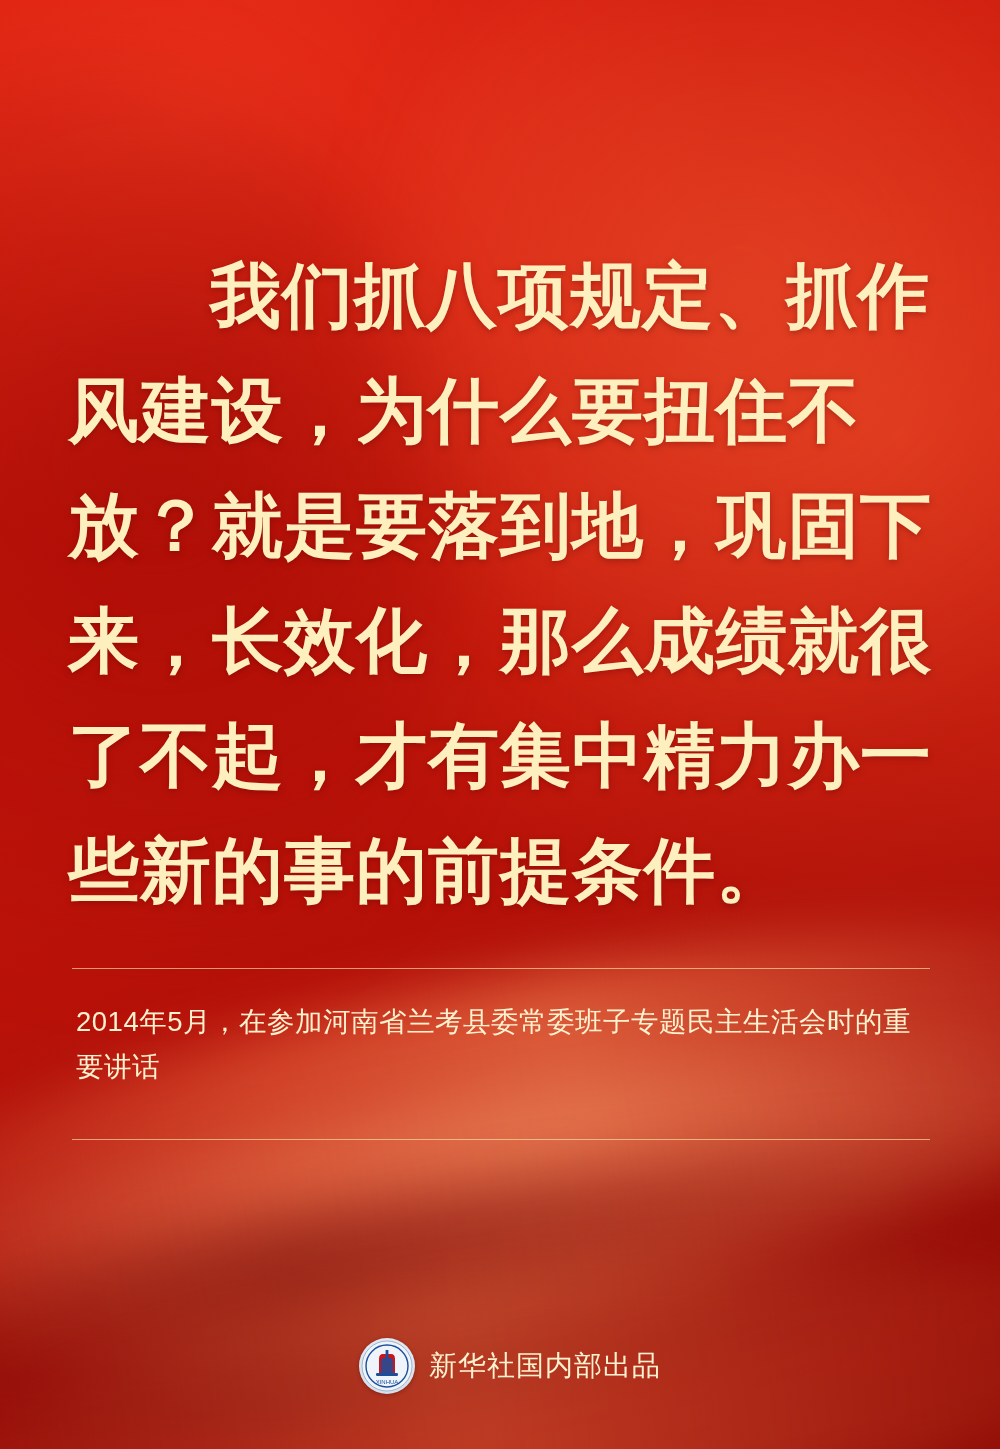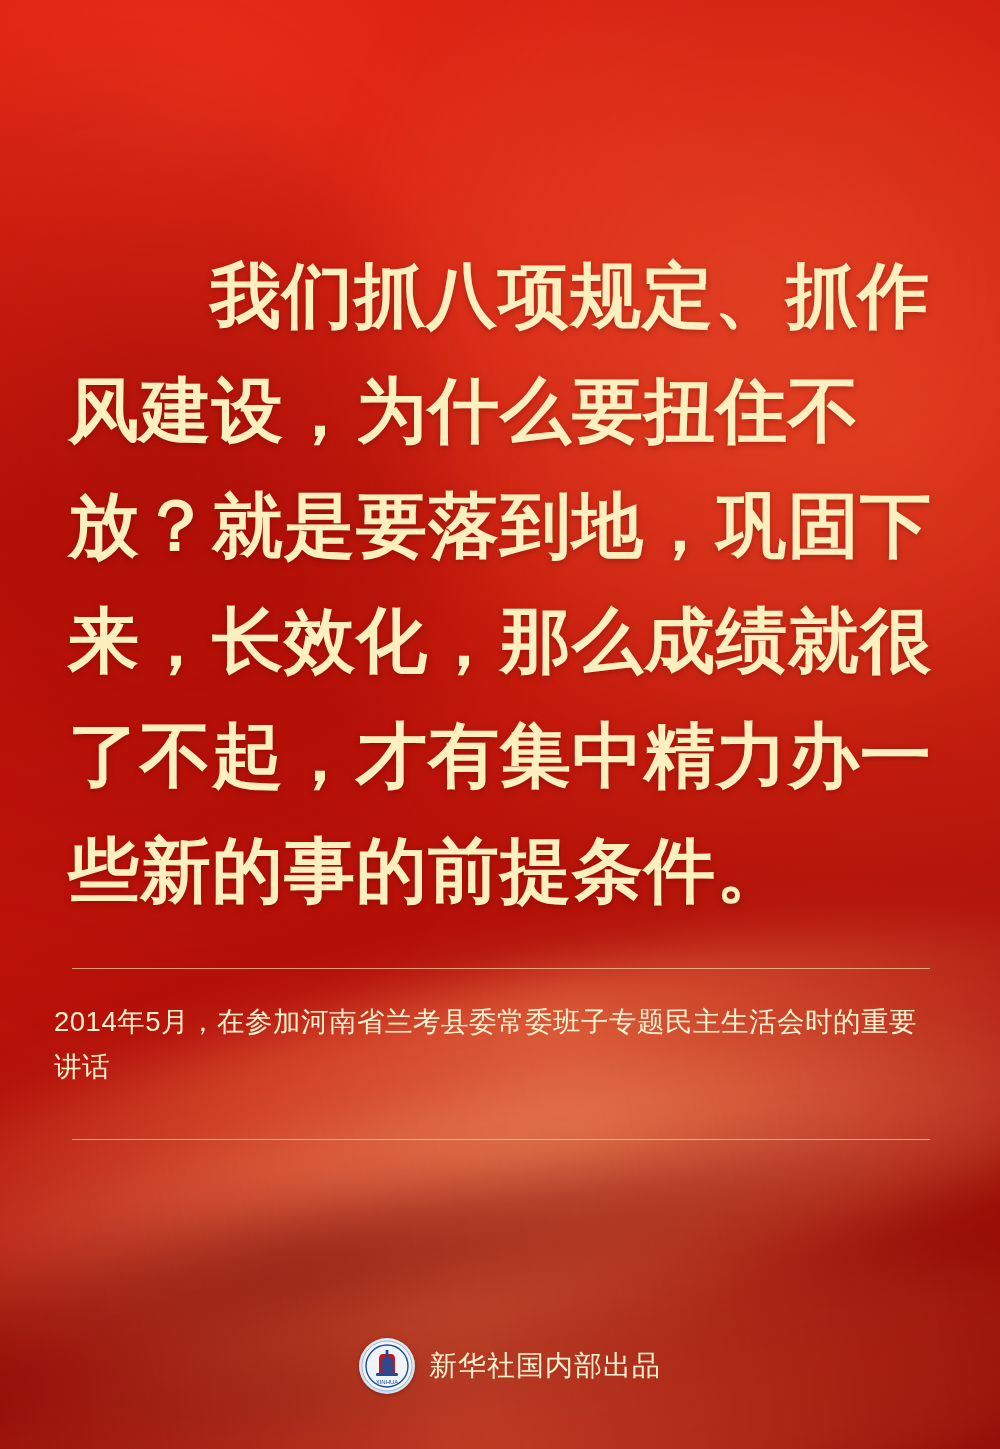--- a/index.html
+++ b/index.html
@@ -93,21 +93,21 @@
     left: 72px;
     right: 70px;
     height: 1px;
     background: rgba(255,228,170,0.65);
   }
   .rule-top { top: 968px; }
   .rule-bottom { top: 1139px; }
   .source {
     position: absolute;
     top: 1000px;
-    left: 54px;
+    left: 76px;
     right: 70px;
     color: #fdf2cf;
     font-size: 27.5px;
     line-height: 1.62;
     letter-spacing: 0.5px;
   }
   .footer {
     position: absolute;
     left: 0;
     right: 0;

